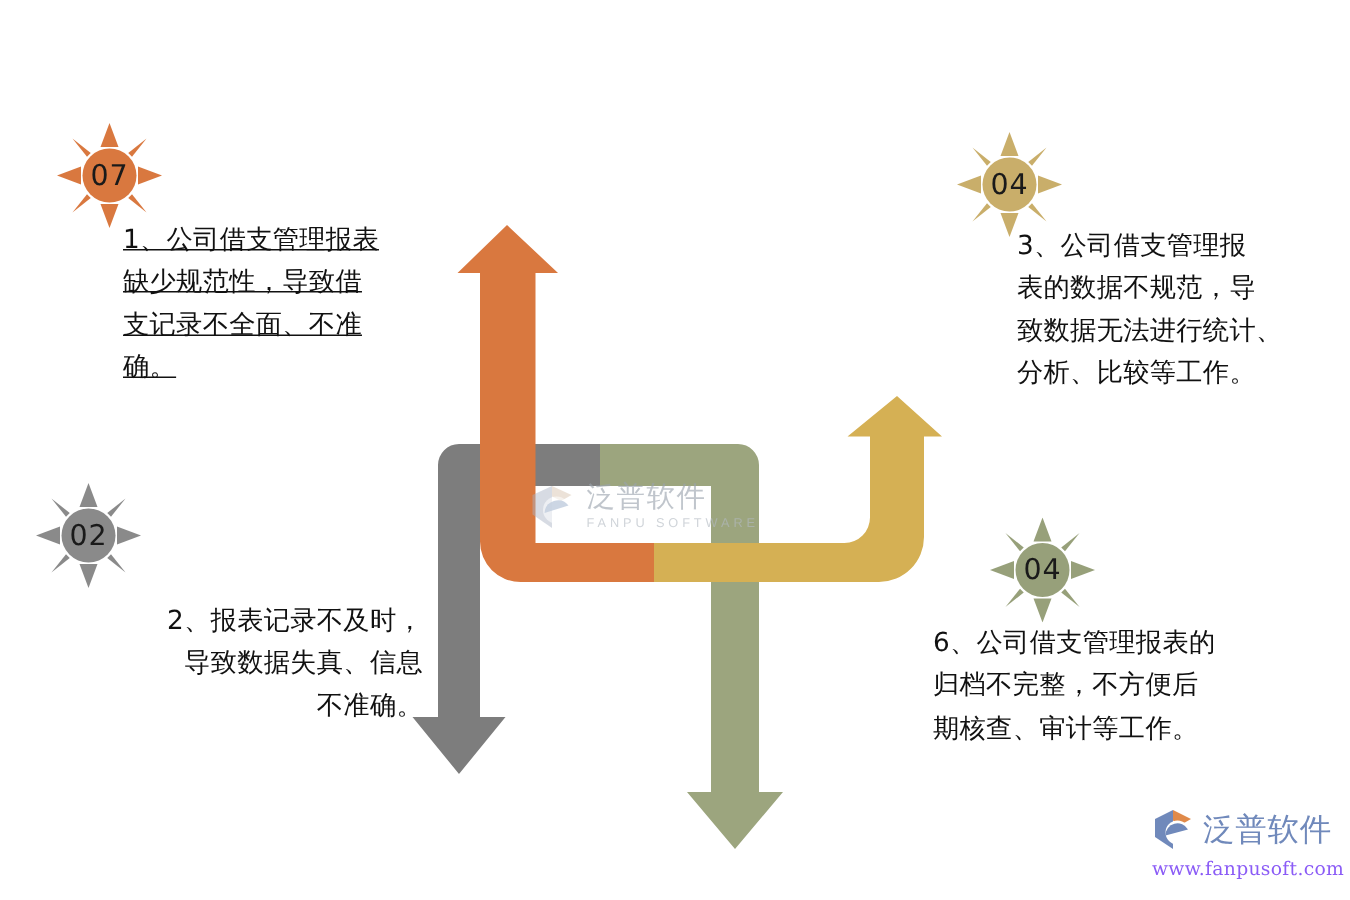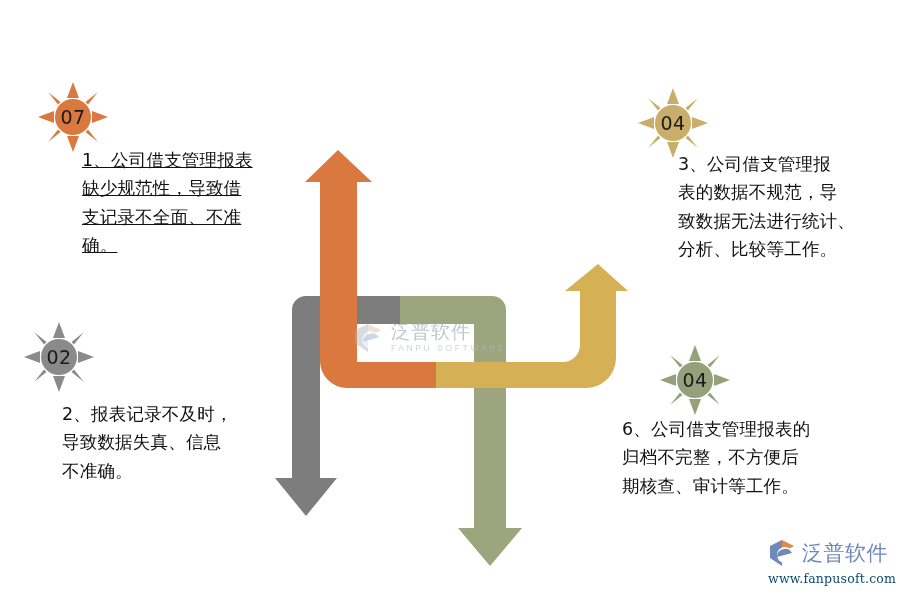--- a/index.html
+++ b/index.html
@@ -57,21 +57,21 @@
 
   
   #logo{position:absolute;left:768px;top:536px;width:125px;height:56px;display:flex;flex-direction:column;}
   #logo .lg-row{display:flex;align-items:center;height:34px;}
   #logo .lg-mark{width:30px;height:30px;flex:0 0 30px;margin-right:4px;}
   #logo .lg-cn{
     font-size:21px;color:#7089bb;letter-spacing:.5px;line-height:1;
     font-family:"DejaVu Sans","Liberation Sans",sans-serif;
   }
   #logo .lg-url{
-    font-size:12.5px;color:#0c4a6e;letter-spacing:.2px;margin-top:1px;text-align:center;
+    font-size:12.5px;color:#8b5cf6;letter-spacing:.2px;margin-top:1px;text-align:center;
     font-family:"DejaVu Serif","Liberation Serif",serif;
   }
 </style>
 </head>
 <body>
 
 <div id="stage">
 
   <svg id="diagram" viewBox="0 0 900 600" xmlns="http://www.w3.org/2000/svg">
 
@@ -135,21 +135,21 @@
         <polygon points="0,35 16,29 16,41"></polygon>
         <polygon points="59.7,10.3 50,22.5 47.5,20 "></polygon>
         <polygon points="59.7,59.7 47.5,50 50,47.5"></polygon>
         <polygon points="10.3,59.7 20,47.5 22.5,50"></polygon>
         <polygon points="10.3,10.3 22.5,20 20,22.5"></polygon>
       </g>
       <circle cx="35" cy="35" r="18" fill="#8A8A8A"></circle>
     </svg>
     <span class="num">02</span>
   </div>
-  <div class="note" style="left:62px;top:400px;width:220px;">2、报表记录不及时，
+  <div class="note" style="left:62px;top:400px;width:220px;text-align:right;">2、报表记录不及时，
 导致数据失真、信息
 不准确。</div>
 
   <div class="badge" style="left:638px;top:88px;">
     <svg viewBox="0 0 70 70">
       <g fill="#C9AE6A">
         <polygon points="35,0 41,16 29,16"></polygon>
         <polygon points="70,35 54,41 54,29"></polygon>
         <polygon points="35,70 29,54 41,54"></polygon>
         <polygon points="0,35 16,29 16,41"></polygon>

